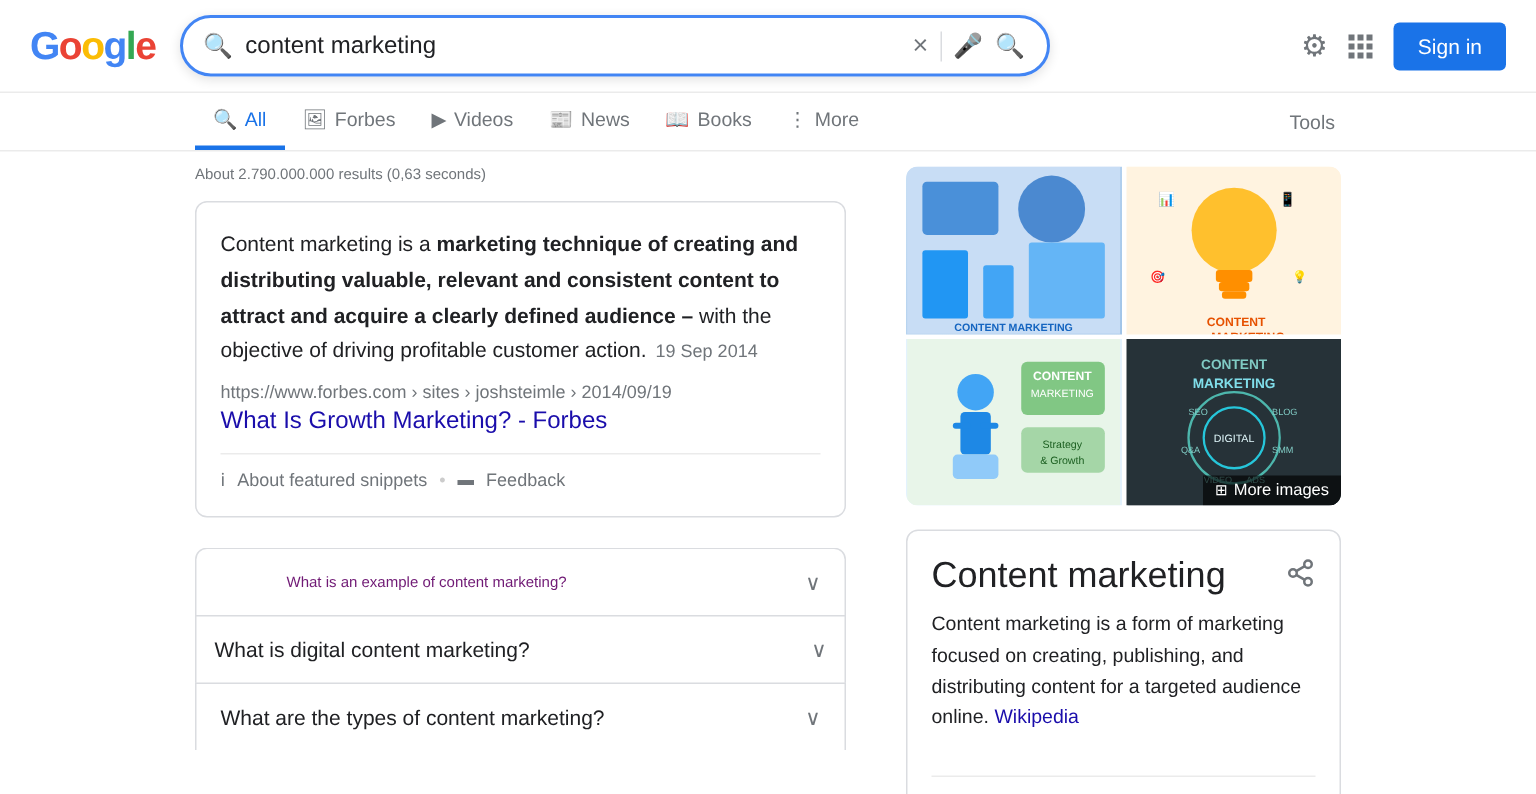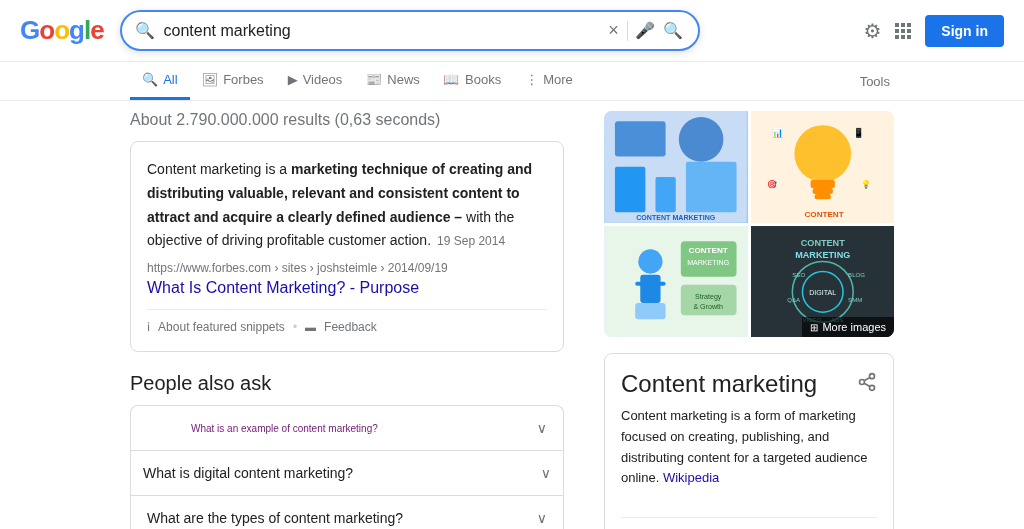--- a/index.html
+++ b/index.html
@@ -28,21 +28,21 @@
           <rect x="8" y="2" width="4" height="4" fill="#70757a"></rect>
           <rect x="14" y="2" width="4" height="4" fill="#70757a"></rect>
           <rect x="2" y="8" width="4" height="4" fill="#70757a"></rect>
           <rect x="8" y="8" width="4" height="4" fill="#70757a"></rect>
           <rect x="14" y="8" width="4" height="4" fill="#70757a"></rect>
           <rect x="2" y="14" width="4" height="4" fill="#70757a"></rect>
           <rect x="8" y="14" width="4" height="4" fill="#70757a"></rect>
           <rect x="14" y="14" width="4" height="4" fill="#70757a"></rect>
         </svg>
     </span>
-    <button style="background:#1a73e8; color:#fff; border:none; border-radius:4px; padding:8px 16px; font-size:14px; cursor:pointer; font-weight:700;">Sign in</button>
+    <button style="background:#1a73e8; color:#fff; border:none; border-radius:4px; padding:8px 16px; font-size:14px; cursor:pointer; font-weight:400;">Sign in</button>
   </div>
 </div>
 
 <div style="display:flex; align-items:center; padding:0 130px; gap:0; border-bottom:1px solid #ebebeb;">
   <div style="display:flex; align-items:center; gap:5px; padding:10px 12px; cursor:pointer; color:#1a73e8; font-size:13px; border-bottom:3px solid #1a73e8;">
     <span style="font-size:13px;">🔍</span>
     <span>All</span>
   </div>
   <div style="display:flex; align-items:center; gap:5px; padding:10px 12px; cursor:pointer; color:#70757a; font-size:13px; border-bottom:3px solid transparent;">
     <span style="font-size:13px;">🖼</span>
@@ -64,39 +64,38 @@
     <span style="font-size:13px;">⋮</span>
     <span>More</span>
   </div>
   <div style="margin-left:auto; color:#70757a; font-size:13px; cursor:pointer; padding:10px 4px;">Tools</div>
 </div>
 
 <div style="display:flex; padding:10px 130px 0; gap:40px;">
 
   <div style="flex:1; max-width:600px;">
 
-    <div style="font-size:16px; color:#70757a; margin-bottom:12px;">About 2.790.000.000 results (0,63 seconds)</div>
+    <div style="font-size:10px; color:#70757a; margin-bottom:12px;">About 2.790.000.000 results (0,63 seconds)</div>
 
     <div style="border:1px solid #dadce0; border-radius:8px; padding:16px; margin-bottom:20px;">
       <div style="font-size:14px; line-height:1.7; color:#202124;">
         <span>Content marketing is a </span><strong>marketing technique of creating and distributing valuable, relevant and consistent content to attract and acquire a clearly defined audience –</strong><span> with the objective of driving profitable customer action.</span><span style="color:#70757a; font-size:12px; margin-left:6px;">19 Sep 2014</span>
       </div>
       <div style="font-size:12px; color:#70757a; margin:8px 0 4px;">https://www.forbes.com › sites › joshsteimle › 2014/09/19</div>
-      <a href="#" style="color:#1a0dab; font-size:16px; text-decoration:none;">What Is Content Marketing? - Purpose</a>
+      <a href="#" style="color:#1a0dab; font-size:16px; text-decoration:none;">What Is Growth Marketing? - Forbes</a>
       <div style="display:flex; align-items:center; gap:8px; margin-top:12px; color:#70757a; font-size:12px; border-top:1px solid #ebebeb; padding-top:8px;">
         <span style="font-size:12px;">ℹ</span>
         <span>About featured snippets</span>
         <span style="color:#ccc;">•</span>
         <span style="font-size:11px;">▬</span>
         <span style="cursor:pointer;">Feedback</span>
       </div>
     </div>
 
     <div style="margin-bottom:20px;">
-      <h2 style="font-size:20px; font-weight:400; margin-bottom:10px;">People also ask</h2>
 
       <div style="border:1px solid #dadce0; border-bottom:none; border-radius:8px 8px 0 0; padding:14px 16px; display:flex; justify-content:space-between; align-items:center; cursor:pointer;">
         <span style="font-size:10px; color:#701a75;margin-left:44px;">What is an example of content marketing?</span>
         <span style="color:#70757a; font-size:14px;">∨</span>
       </div>
       <div style="border:1px solid #dadce0; border-bottom:none; border-radius:0; padding:14px 12px; display:flex; justify-content:space-between; align-items:center; cursor:pointer;">
         <span style="font-size:14px; color:#202124;">What is digital content marketing?</span>
         <span style="color:#70757a; font-size:14px;">∨</span>
       </div>
       <div style="border:1px solid #dadce0; border-bottom:none; border-radius:0; padding:14px 16px; display:flex; justify-content:space-between; align-items:center; cursor:pointer;">

